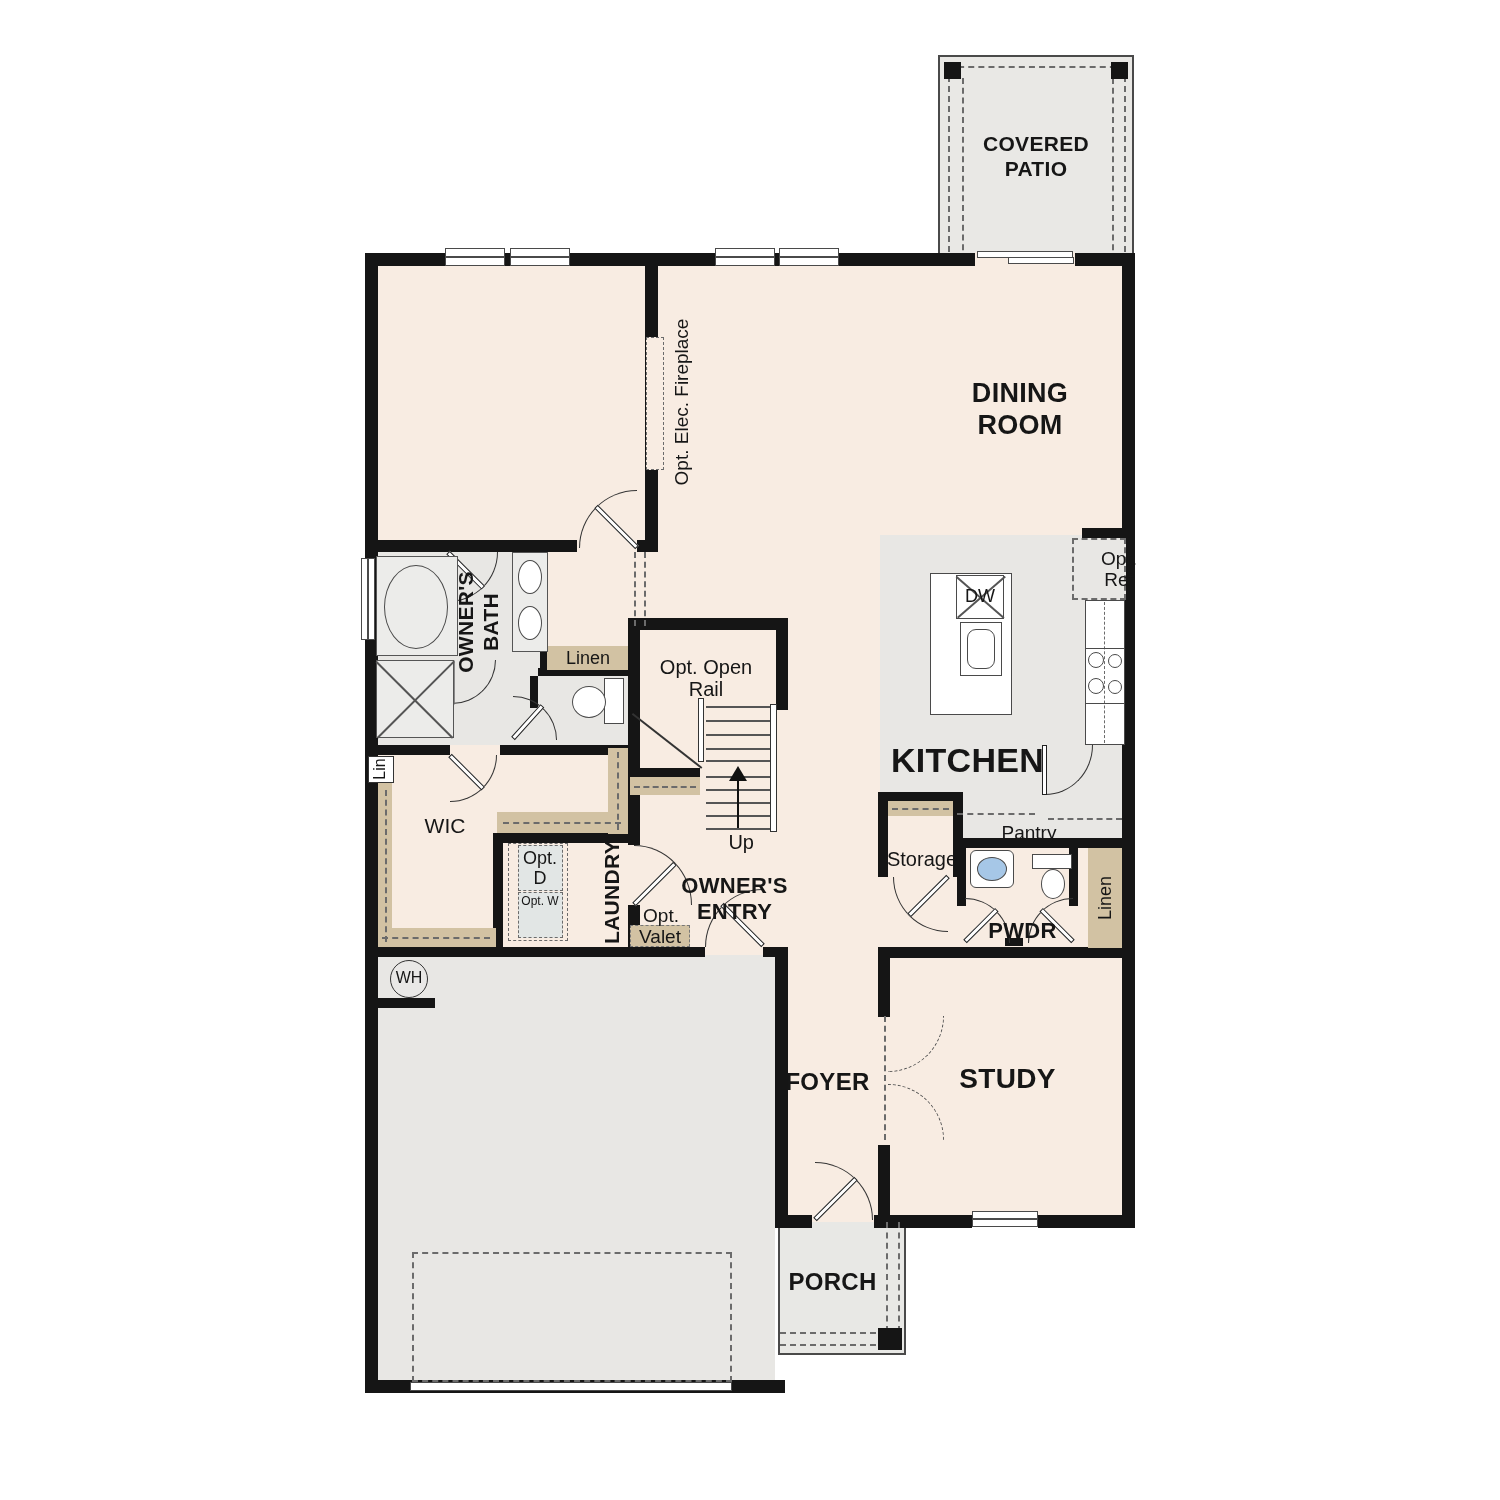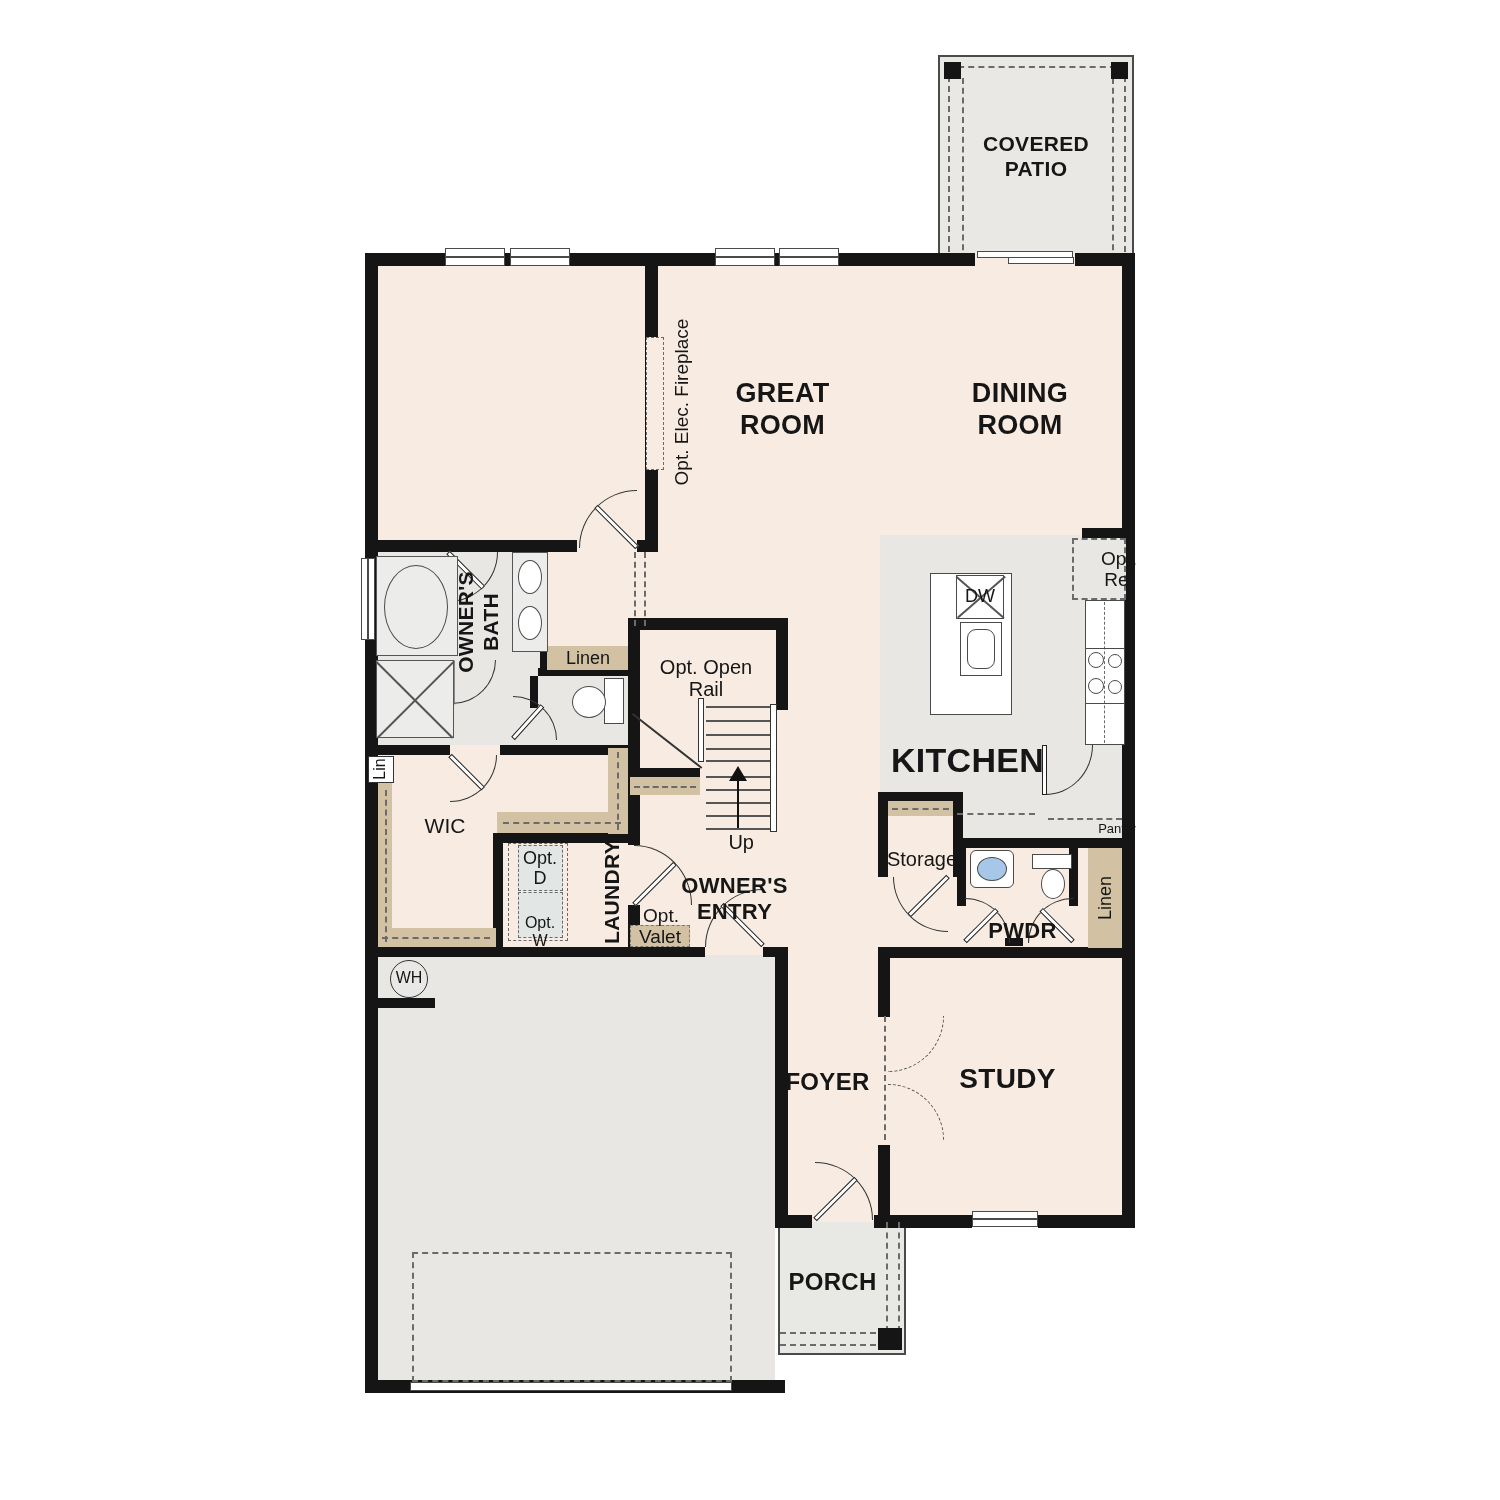--- a/index.html
+++ b/index.html
@@ -224,41 +224,40 @@
 
   <div class="dashbox" style="left:508px;top:843px;width:60px;height:98px;border-width:1.5px;"></div>
   <div class="dashbox" style="left:518px;top:845px;width:45px;height:46px;border-width:1.5px;background:#e2e6e5;"></div>
   <div class="dashbox" style="left:518px;top:892px;width:45px;height:46px;border-width:1.5px;background:#e2e6e5;"></div>
 
   <div class="tan" style="left:630px;top:925px;width:60px;height:22px;border:1.5px dashed #777;box-sizing:border-box;"></div>
 
   <div class="oval" style="left:390px;top:960px;width:38px;height:38px;background:#e9e8e6;border-color:#333;"></div>
 
   <div class="lbl" style="left:970px;top:132px;width:132px;font-size:21px;">COVERED PATIO</div>
-  <div class="lbl" style="left:710px;top:378px;width:145px;font-size:27px;">GREAT ROOM</div>
   <div class="lbl" style="left:945px;top:378px;width:150px;font-size:27px;">DINING ROOM</div>
   <div class="lbl" style="left:890px;top:740px;width:155px;font-size:34px;">KITCHEN</div>
   <div class="lbl rot" style="left:405px;top:596px;width:150px;height:52px;font-size:21px;">OWNER'S BATH</div>
   <div class="ann" style="left:410px;top:814px;width:70px;font-size:21px;">WIC</div>
   <div class="lbl rot" style="left:552px;top:880px;width:120px;height:24px;font-size:21px;">LAUNDRY</div>
   <div class="lbl" style="left:672px;top:873px;width:125px;font-size:22px;">OWNER'S ENTRY</div>
   <div class="lbl" style="left:975px;top:918px;width:95px;font-size:22px;">PWDR</div>
   <div class="ann" style="left:883px;top:848px;width:78px;font-size:20px;">Storage</div>
-  <div class="ann" style="left:1084px;top:822px;width:66px;font-size:13px;">Pantry</div>
+  <div class="ann" style="left:996px;top:822px;width:66px;font-size:19px;">Pantry</div>
   <div class="lbl" style="left:780px;top:1068px;width:95px;font-size:24px;">FOYER</div>
   <div class="lbl" style="left:940px;top:1062px;width:135px;font-size:28px;">STUDY</div>
   <div class="lbl" style="left:785px;top:1268px;width:95px;font-size:24px;">PORCH</div>
 
   <div class="ann rot" style="left:577px;top:391px;width:210px;height:22px;font-size:19px;">Opt. Elec. Fireplace</div>
   <div class="ann" style="left:650px;top:656px;width:112px;font-size:20px;">Opt. Open Rail</div>
   <div class="ann" style="left:722px;top:831px;width:32px;font-size:20px;text-align:right;">Up</div>
   <div class="ann" style="left:960px;top:586px;width:40px;font-size:18px;">DW</div>
   <div class="ann" style="left:1074px;top:548px;width:50px;font-size:19px;margin-left:20px;">Opt. Ref</div>
   <div class="ann" style="left:558px;top:648px;width:60px;font-size:18px;">Linen</div>
   <div class="ann rot" style="left:1075px;top:888px;width:60px;height:20px;font-size:18px;">Linen</div>
   <div class="ann rot" style="left:360px;top:760px;width:40px;height:18px;font-size:16px;">Lin</div>
   <div class="ann" style="left:516px;top:848px;width:48px;font-size:18px;">Opt. D</div>
-  <div class="ann" style="left:516px;top:895px;width:48px;font-size:16px;margin-top:19px;">Opt. W</div>
+  <div class="ann" style="left:516px;top:895px;width:48px;font-size:12px;">Opt. W</div>
   <div class="ann" style="left:640px;top:905px;width:42px;font-size:19px;">Opt.</div>
   <div class="ann" style="left:632px;top:926px;width:56px;font-size:19px;">Valet</div>
   <div class="ann" style="left:391px;top:969px;width:36px;font-size:16px;">WH</div>
 
 </div>
 
 </body></html>

